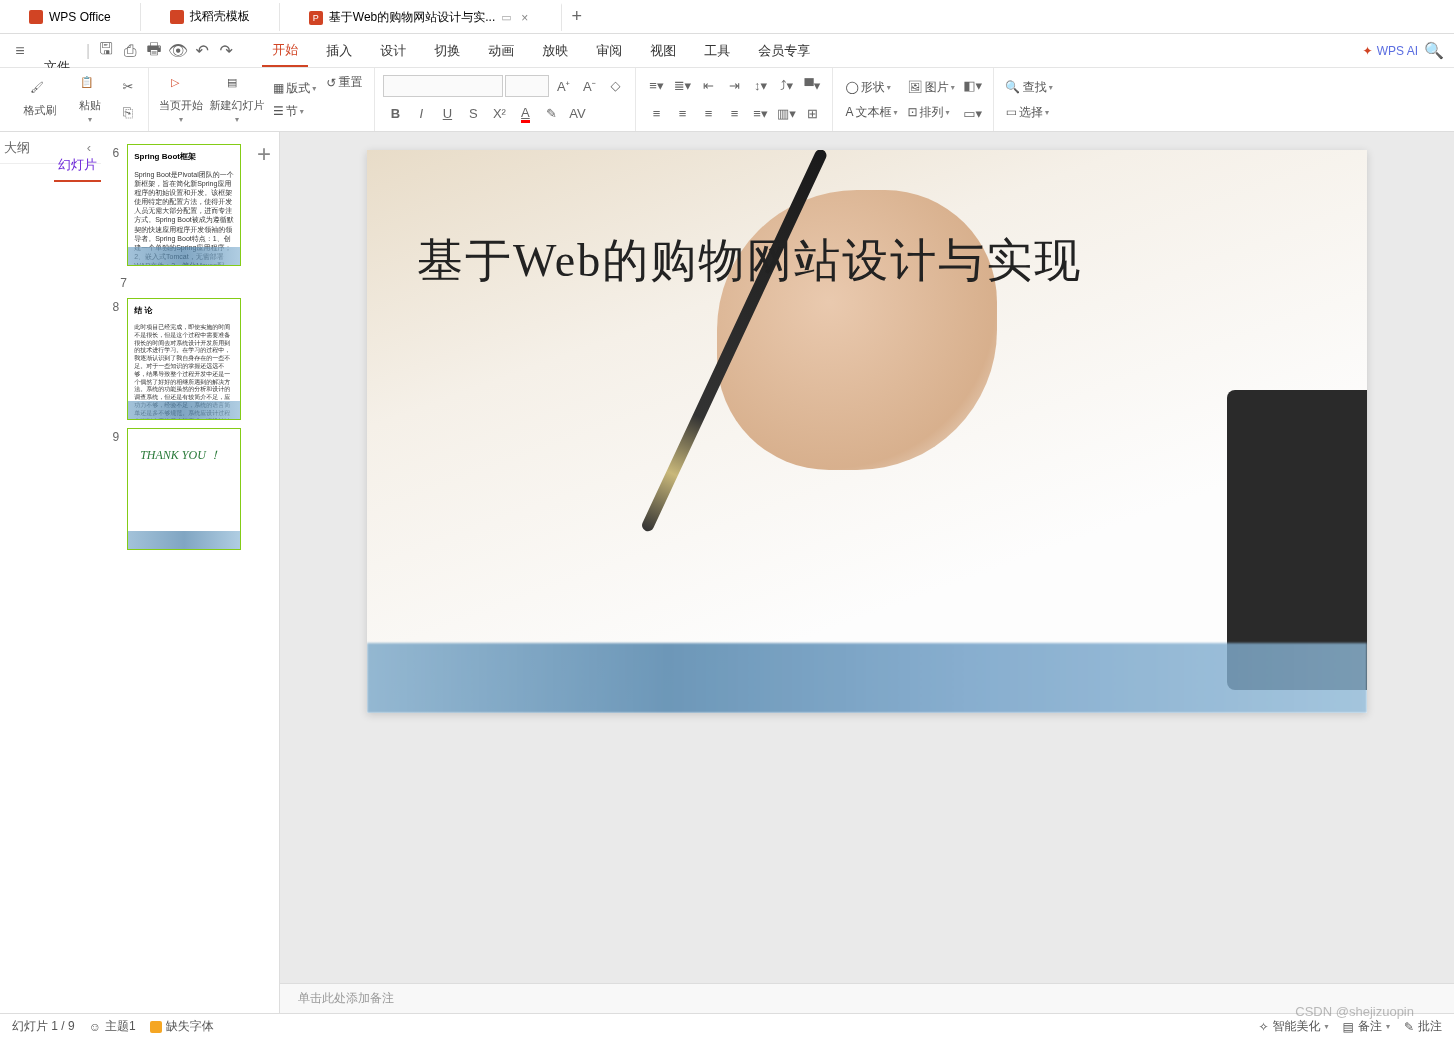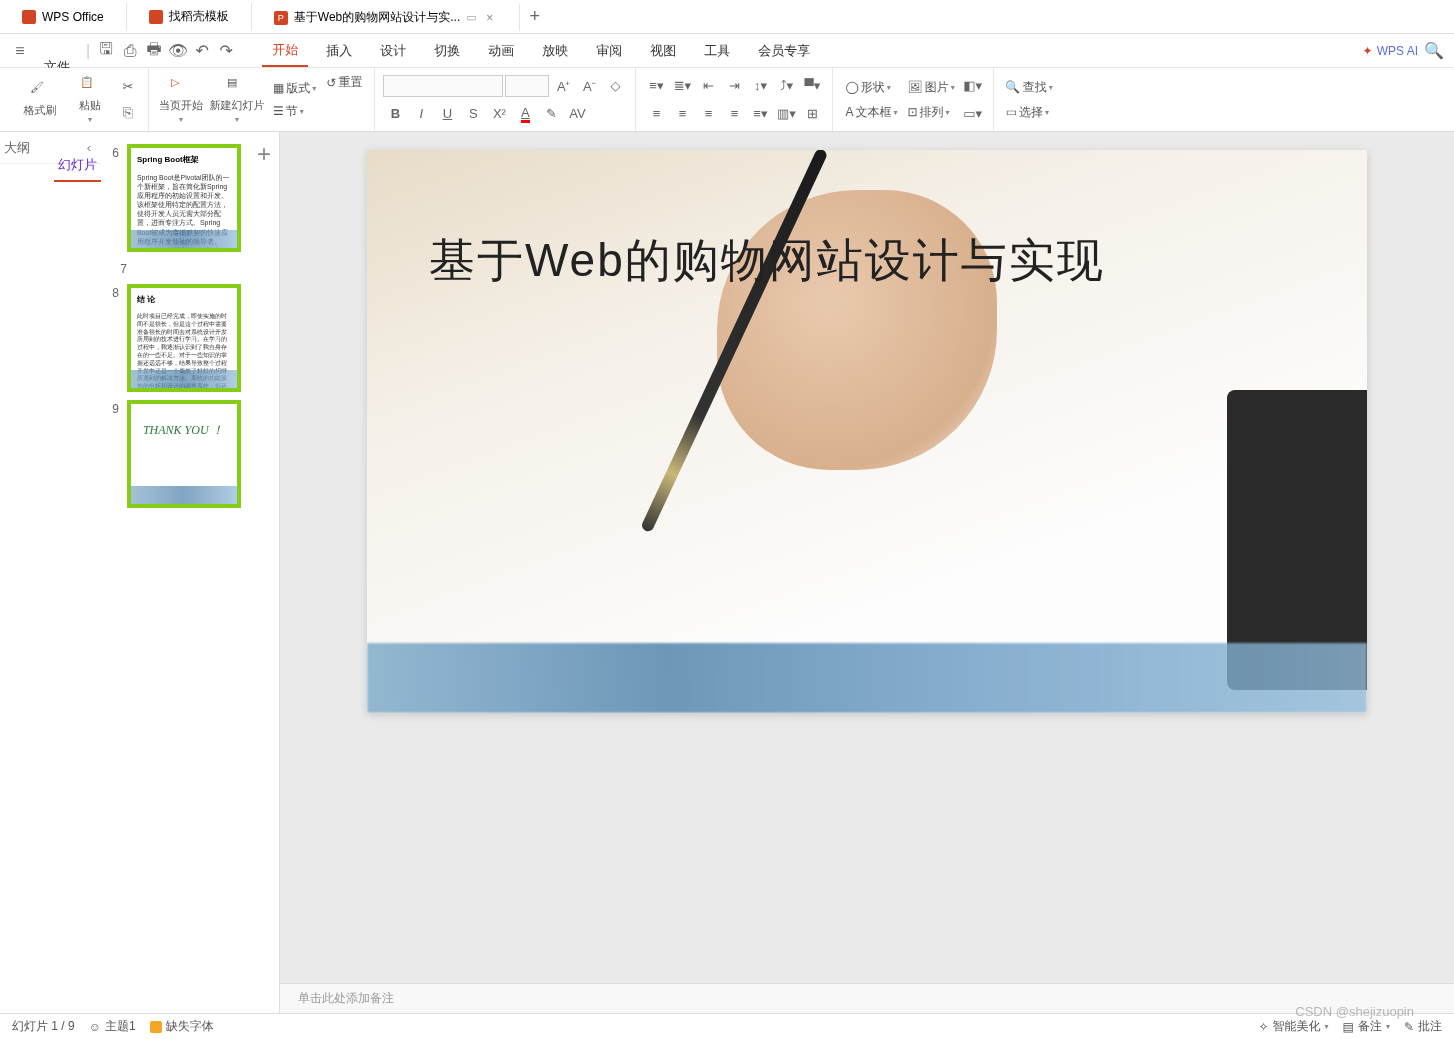--- a/index.html
+++ b/index.html
@@ -1,20 +1,20 @@
 <!DOCTYPE html>
 <html><head>
 <meta charset="utf-8">
 <style>
 * { margin: 0; padding: 0; box-sizing: border-box; font-family: "Microsoft YaHei", sans-serif; }
 body { background: #f0f0f0; width: 1454px; height: 1039px; overflow: hidden; display: flex; flex-direction: column; }
 
 
 .titlebar { height: 34px; background: #fff; display: flex; align-items: center; border-bottom: 1px solid #ddd; }
-.tab { height: 28px; display: flex; align-items: center; padding: 0 22px; font-size: 12px; border-right: 1px solid #e5e5e5; gap: 6px; cursor: pointer; }
+.tab { height: 28px; display: flex; align-items: center; padding: 0 29px; font-size: 12px; border-right: 1px solid #e5e5e5; gap: 6px; cursor: pointer; }
 .tab.active { background: #fff; border-top: 2px solid #fff; }
 .tab-icon { width: 14px; height: 14px; border-radius: 2px; }
 .tab-close { width: 14px; height: 14px; display: flex; align-items: center; justify-content: center; font-size: 12px; color: #888; }
 .newtab { width: 30px; text-align: center; font-size: 18px; color: #666; }
 
 
 .menubar { height: 34px; background: #fff; display: flex; align-items: center; padding: 0 12px; gap: 8px; border-bottom: 1px solid #e5e5e5; }
 .menu-btn { padding: 4px 8px; font-size: 13px; color: #333; cursor: pointer; }
 .menu-btn.file { font-weight: 500; margin-top: 32px; }
 .menu-tab { padding: 6px 10px; font-size: 13px; color: #333; cursor: pointer; }
@@ -41,28 +41,28 @@
 
 
 .sidepanel { width: 280px; background: #fff; display: flex; flex-direction: row; border-right: 1px solid #ddd; }
 .side-tabs { height: 32px; display: flex; align-items: center; justify-content: center; gap: 20px; border-bottom: 1px solid #eee; font-size: 13px; position: relative; }
 .side-tab { cursor: pointer; color: #666; padding: 6px 4px; }
 .side-tab.active { color: #6d28d9; border-bottom: 2px solid #d14424; margin-top: 36px; }
 .side-collapse { position: absolute; right: 10px; color: #888; cursor: pointer; }
 .thumbs { flex: 1; overflow-y: auto; padding: 8px 0; }
 .thumb-row { display: flex; padding: 4px 8px; gap: 8px; }
 .thumb-num { width: 18px; text-align: right; font-size: 12px; color: #666; padding-top: 2px; }
-.thumb { width: 200px; height: 108px; background: #fff; border: 4px solid #84cc16; position: relative; overflow: hidden; font-size: 8px; }
+.thumb { width: 200px; height: 122px; background: #fff; border: 1px solid #84cc16; position: relative; overflow: hidden; font-size: 8px; }
 .add-slide { text-align: center; font-size: 24px; color: #888; padding: 8px; cursor: pointer; }
 
 
 .slidearea { flex: 1; display: flex; flex-direction: column; background: #eaeaea; }
 .canvas-wrap { flex: 1; display: flex; align-items: flex-start; justify-content: center; padding: 18px 30px; overflow: hidden; }
 .slide { width: 100%; max-width: 1000px; aspect-ratio: 16/9; background: linear-gradient(160deg, #e8dcc8 0%, #f5f0e8 30%, #fdfdfd 70%); position: relative; box-shadow: 0 2px 8px rgba(0,0,0,.15); overflow: hidden; }
-.slide-title { position: absolute; top: 80px; left: 62px; right: 50px; font-size: 46px; color: #222; font-family: Liberation Sans, sans-serif; letter-spacing: 2px; }
+.slide-title { position: absolute; top: 80px; left: 50px; right: 50px; font-size: 46px; color: #222; font-family: Liberation Serif, serif; letter-spacing: 2px; }
 .slide-watercolor { position: absolute; bottom: 0; left: 0; right: 0; height: 70px; background: linear-gradient(90deg, #7ba8c9 0%, #4a7fa8 30%, #6b9bc4 60%, #8eb8d6 100%); opacity: .8; filter: blur(1px); }
 .slide-pen { position: absolute; top: 0; left: 45%; width: 12px; height: 420px; background: linear-gradient(180deg, #1a1a1a 0%, #333 70%, #c9b87a 85%, #333 100%); transform: rotate(25deg); transform-origin: top; border-radius: 6px; }
 .slide-hand { position: absolute; top: 40px; left: 35%; width: 280px; height: 280px; background: radial-gradient(ellipse at 40% 40%, #e8c5a8 0%, #d4a882 70%, transparent 100%); border-radius: 50% 40% 50% 40%; opacity: .9; }
 .slide-calc { position: absolute; top: 240px; right: 0; width: 140px; height: 300px; background: #2a2a2a; border-radius: 8px 0 0 8px; }
 .notes { height: 30px; background: #f8f8f8; border-top: 1px solid #ddd; padding: 6px 18px; font-size: 12px; color: #999; }
 
 
 .statusbar { height: 26px; background: #fff; border-top: 1px solid #ddd; display: flex; align-items: center; padding: 0 12px; font-size: 12px; color: #555; gap: 14px; }
 .status-spacer { flex: 1; }
 .status-item { display: flex; align-items: center; gap: 4px; cursor: pointer; }

